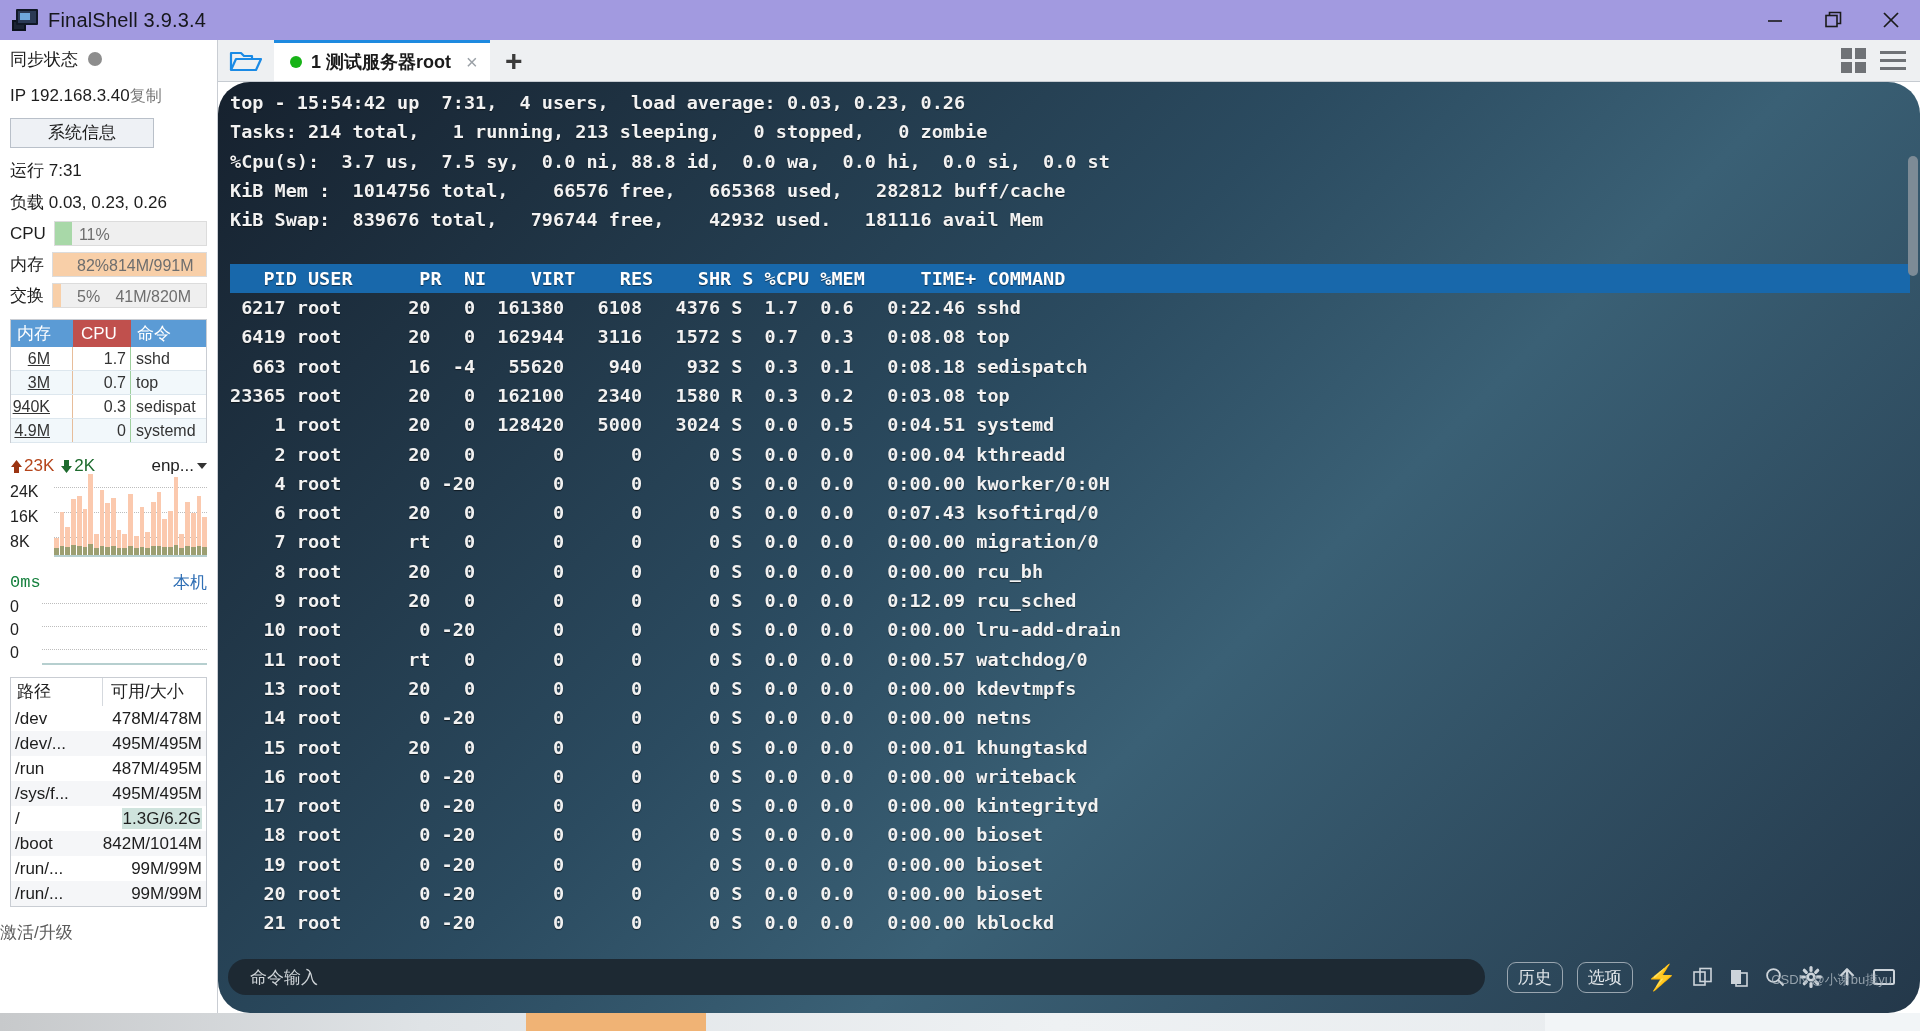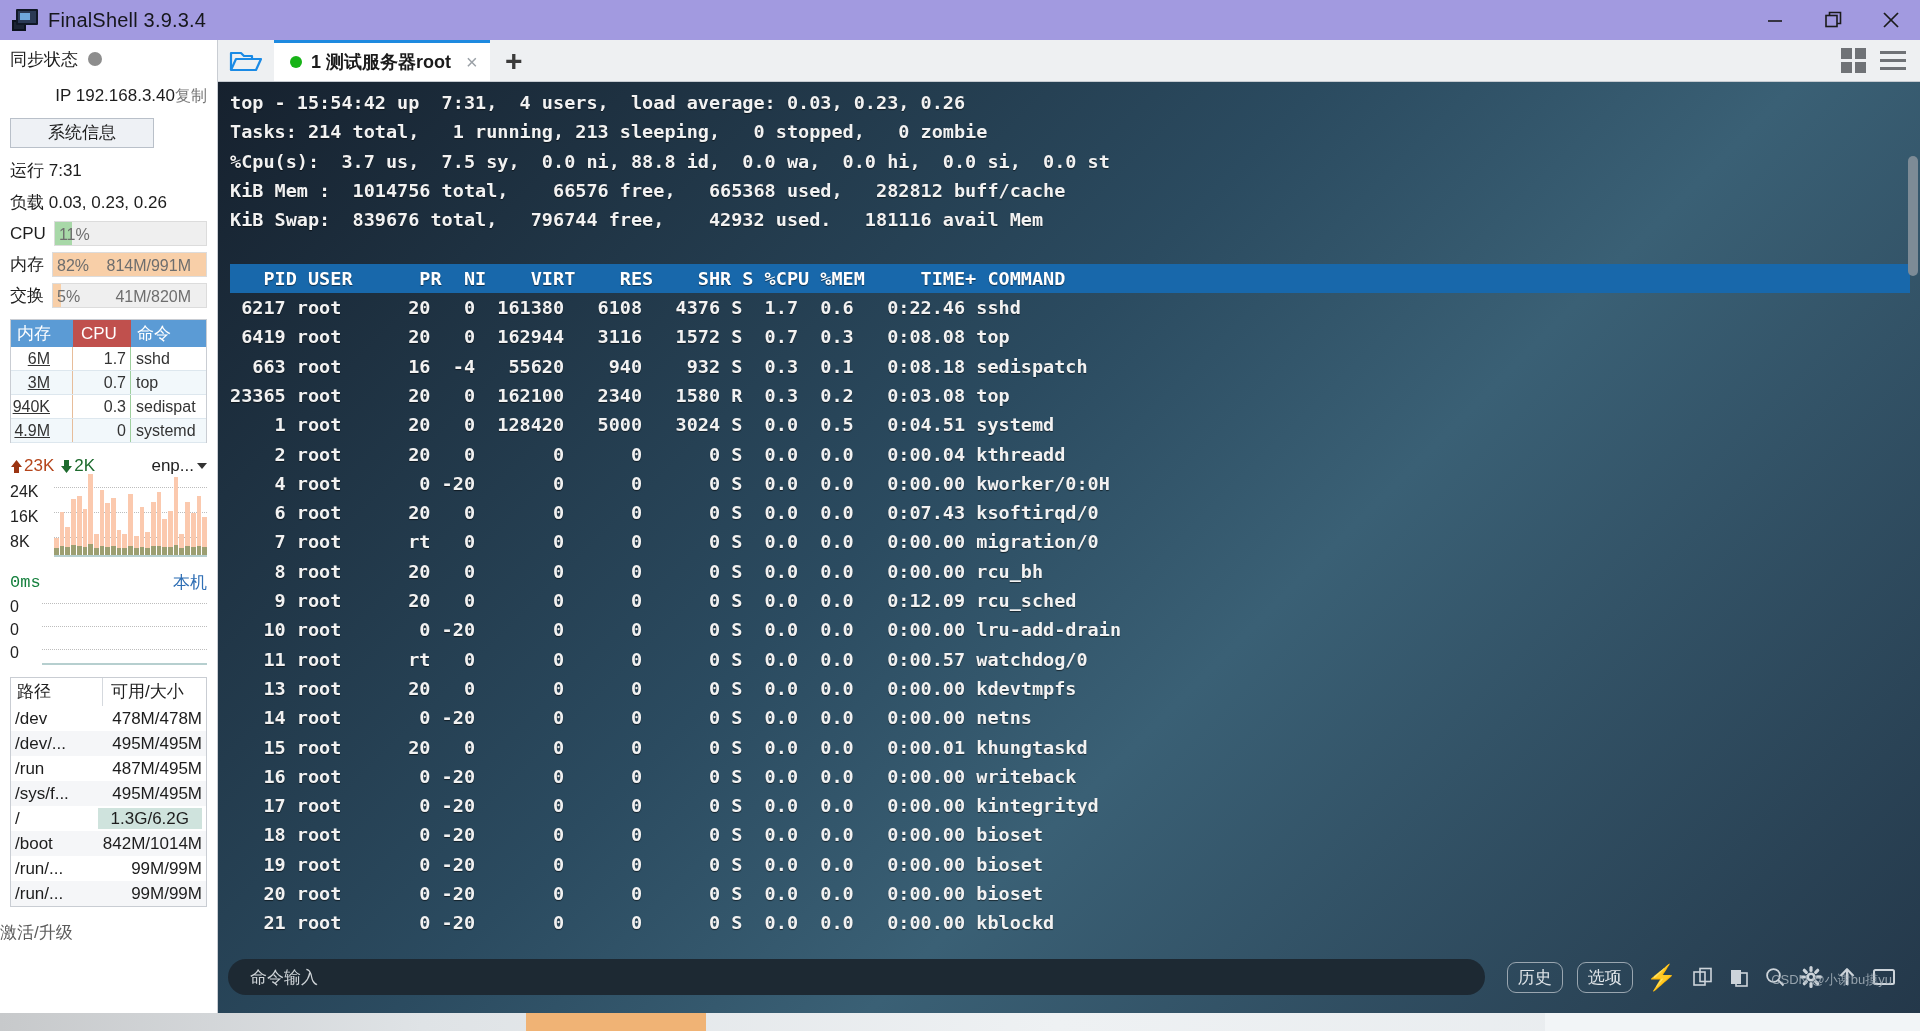--- a/index.html
+++ b/index.html
@@ -51,39 +51,39 @@
   .sidebar {
     position: absolute; left: 0; top: 40px; width: 218px; height: 973px;
     background: #ffffff;
     border-right: 1px solid #c9cdd3;
     font-size: 17px; color: #1d1d1d;
     overflow: hidden;
   }
   .sb-row { display: flex; align-items: center; padding: 16px 10px; }
   .sync-row { height: 38px; gap: 10px; }
   .sync-dot { width: 14px; height: 14px; border-radius: 50%; background: #8d8d8d; }
-  .ip-row { height: 36px; justify-content: flex-end; }
+  .ip-row { height: 36px; justify-content: flex-start; }
   .ip-copy { color: #777; font-size: 16px; }
   .sysinfo-wrap { padding: 4px 10px 6px 10px; }
   .sysinfo-btn {
     display: block; width: 144px; height: 30px; line-height: 28px; text-align: center;
     background: #eef1f5; border: 1px solid #b9c0c9; font-size: 17px; color: #1d1d1d;
   }
   .kv-row { height: 31px; display: flex; align-items: center; padding: 0 10px; gap: 8px; }
   .kv-label { flex: 0 0 auto; font-size: 17px; }
   .meter {
     position: relative; flex: 1 1 auto; height: 25px; background: #efefef;
     border: 1px solid #dcdcdc; overflow: hidden;
   }
   .meter .fill { position: absolute; left: 0; top: 0; bottom: 0; }
   .meter .txt {
     position: relative; height: 25px; line-height: 25px; color: #6e6e6e; font-size: 16px;
     display: flex; align-items: center;
   }
-  .meter .txt .pct { padding-left: 4px; }
+  .meter .txt .pct { padding-left: 24px; }
   .meter .txt .amt { margin-left: auto; padding-right: 15px; }
   .meter .txt .amt-tight { padding-left:0; }
 
   
   .proc-table {
     margin: 8px 10px 0 10px; border: 1px solid #c9cdd3; border-bottom: none;
   }
   .proc-head { display: flex; height: 27px; font-size: 17px; color: #fff; }
   .proc-head .c1 { width: 62px; background: #5b9bd5; padding-left: 6px; line-height: 27px; }
   .proc-head .c2 { width: 58px; background: #c0504d; padding-left: 8px; line-height: 27px; }
@@ -120,21 +120,21 @@
 
   
   .disk-table { margin: 12px 10px 0 10px; border: 1px solid #c9cdd3; font-size: 17px; }
   .disk-head { display: flex; height: 28px; color: #1d1d1d; }
   .disk-head .p { width: 92px; padding-left: 6px; line-height: 28px; border-right: 1px solid #d5d9de; }
   .disk-head .s { flex: 1; padding-left: 8px; line-height: 28px; }
   .disk-row { display: flex; height: 25px; }
   .disk-row:nth-child(even) { background: #f5f6f8; }
   .disk-row .p { width: 92px; padding-left: 4px; line-height: 25px; overflow:hidden; white-space:nowrap; }
   .disk-row .s { flex: 1; text-align: right; padding-right: 4px; line-height: 25px; white-space:nowrap; }
-  .disk-row .s .hl { background: #cfe3dd; padding: 1px 13px; }
+  .disk-row .s .hl { background: #cfe3dd; padding: 1px 1px; }
   .activate { font-size: 17px; color: #5c5c5c; margin-top: 14px; }
 
   
   .tabbar {
     position: absolute; left: 218px; top: 40px; right: 0; height: 42px;
     background: #eef0f2; border-bottom: 1px solid #c6cbd1;
     display: flex; align-items: flex-end;
   }
   .folder-btn { width: 56px; height: 41px; display: flex; align-items: center; justify-content: center; }
   .tab {
@@ -149,20 +149,21 @@
   .grid-icon { display: grid; grid-template-columns: 11px 11px; grid-template-rows: 11px 11px; gap: 3px; }
   .grid-icon i { background: #6f7276; display:block; }
   .ham { width: 26px; display: flex; flex-direction: column; gap: 5px; }
   .ham i { height: 3px; background: #6f7276; display: block; }
 
   
   .terminal {
     position: absolute; left: 218px; top: 82px; right: 0; bottom: 18px;
     background: linear-gradient(135deg,#16212e 0%, #2b4b60 42%, #3a6075 60%, #24384a 100%);
     overflow: hidden;
+    border-radius: 32px;
   }
   .term-inner {
     position: absolute; left: 0; top: 0; right: 0; bottom: 72px;
     font-family: "DejaVu Sans Mono", monospace;
     font-size: 18.5px; line-height: 29.3px;
     color: #f2f2f2; white-space: pre;
     padding: 6px 0 0 12px;
     text-shadow: 0 1px 1px rgba(0,0,0,.55);
     font-weight: bold;
   }

